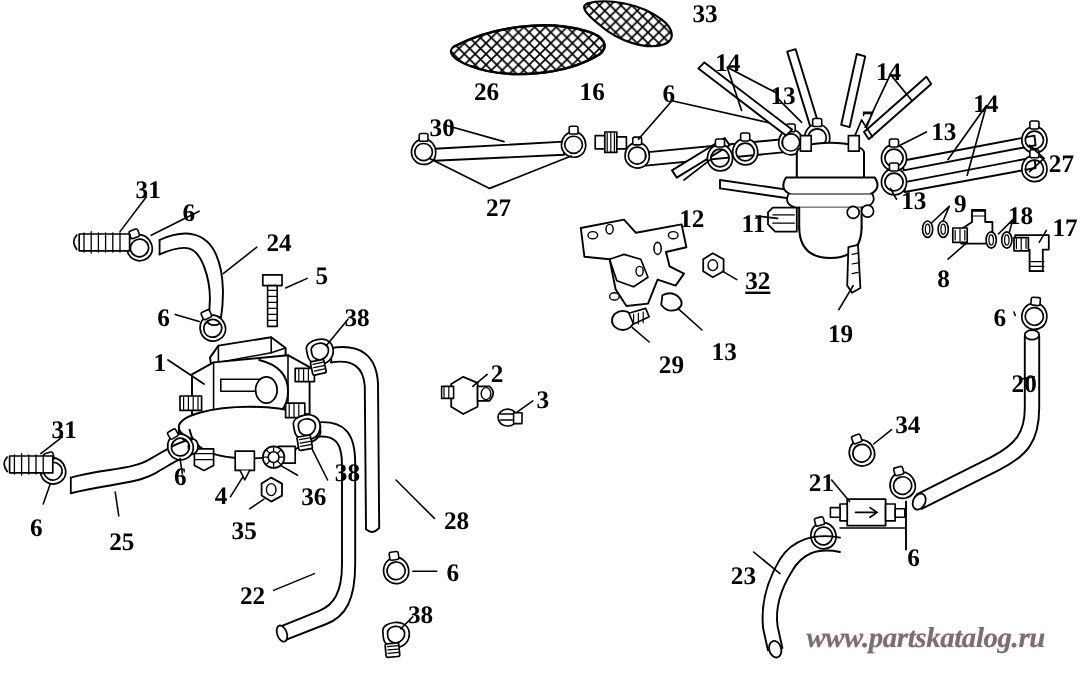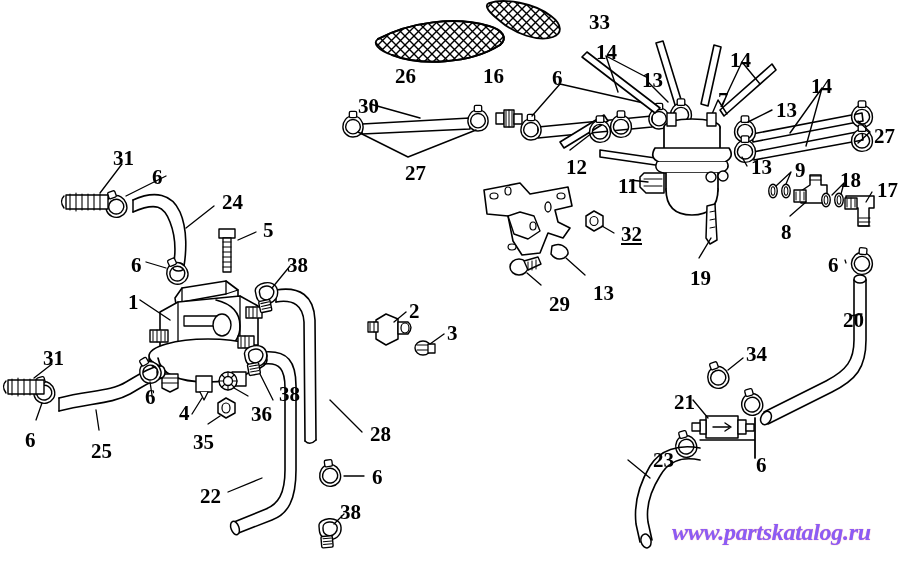--- a/index.html
+++ b/index.html
@@ -6,21 +6,21 @@
   html,body{margin:0;padding:0;background:#ffffff;}
   body{width:900px;height:563px;overflow:hidden;
        font-family:"Liberation Serif",serif;}
   #stage{position:relative;width:900px;height:563px;background:#fff;}
   #stage svg{position:absolute;left:0;top:0;}
   .lbl{position:absolute;font-family:"Liberation Serif",serif;
        font-weight:bold;font-size:21px;color:#000;line-height:1;
        white-space:nowrap;}
   #watermark{position:absolute;left:672px;top:519px;
        font-family:"Liberation Serif",serif;font-style:italic;
-       font-weight:bold;font-size:24px;color:#8b5cf6;
+       font-weight:bold;font-size:24px;color:#737373;
        letter-spacing:-0.3px;white-space:nowrap;
        text-shadow:0 0 1px rgba(244,51,74,.6);}
 </style>
 </head>
 <body>
 
 <div id="stage">
 
 <svg width="900" height="563" viewBox="0 0 900 563">
   <defs>
@@ -412,35 +412,35 @@
   <g>
     <path d="M700,448 C678,444 660,450 650,466 C638,486 634,506 636,524 L640,542" fill="none" stroke-width="1.6"></path>
     <path d="M700,460 C680,456 668,462 660,476 C650,492 646,508 648,522 L652,540" fill="none" stroke-width="1.6"></path>
     <ellipse cx="646" cy="541" rx="7" ry="5" fill="#fff" stroke-width="1.5" transform="rotate(75 646 541)"></ellipse>
   </g>
   <path d="M628,460 L650,478" stroke-width="1.3"></path>
 
   </g>
 </svg>
 
-<div class="lbl" style="left:577px;top:12px;margin-left:12px;">33</div>
+<div class="lbl" style="left:577px;top:1px;">33</div>
 <div class="lbl" style="left:395px;top:66px;">26</div>
 <div class="lbl" style="left:483px;top:66px;">16</div>
 <div class="lbl" style="left:552px;top:68px;">6</div>
 <div class="lbl" style="left:596px;top:42px;">14</div>
 <div class="lbl" style="left:642px;top:70px;">13</div>
 <div class="lbl" style="left:730px;top:50px;">14</div>
 <div class="lbl" style="left:811px;top:76px;">14</div>
 <div class="lbl" style="left:358px;top:96px;">30</div>
 <div class="lbl" style="left:718px;top:90px;">7</div>
 <div class="lbl" style="left:776px;top:100px;">13</div>
 <div class="lbl" style="left:874px;top:126px;">27</div>
 <div class="lbl" style="left:152px;top:167px;">6</div>
 <div class="lbl" style="left:113px;top:148px;">31</div>
-<div class="lbl" style="left:566px;top:157px;">12</div>
+<div class="lbl" style="left:566px;top:172px;">12</div>
 <div class="lbl" style="left:751px;top:157px;">13</div>
 <div class="lbl" style="left:405px;top:163px;">27</div>
 <div class="lbl" style="left:795px;top:160px;">9</div>
 <div class="lbl" style="left:840px;top:170px;">18</div>
 <div class="lbl" style="left:618px;top:176px;">11</div>
 <div class="lbl" style="left:877px;top:180px;">17</div>
 <div class="lbl" style="left:203px;top:192px;margin-left:19px;">24</div>
 <div class="lbl" style="left:263px;top:220px;">5</div>
 <div class="lbl" style="left:781px;top:222px;">8</div>
 <div class="lbl" style="left:621px;top:224px;text-decoration:underline;">32</div>
@@ -458,21 +458,21 @@
 <div class="lbl" style="left:43px;top:348px;">31</div>
 <div class="lbl" style="left:279px;top:384px;">38</div>
 <div class="lbl" style="left:674px;top:392px;">21</div>
 <div class="lbl" style="left:179px;top:403px;">4</div>
 <div class="lbl" style="left:251px;top:404px;">36</div>
 <div class="lbl" style="left:145px;top:387px;">6</div>
 <div class="lbl" style="left:25px;top:430px;">6</div>
 <div class="lbl" style="left:91px;top:441px;">25</div>
 <div class="lbl" style="left:193px;top:432px;">35</div>
 <div class="lbl" style="left:370px;top:424px;">28</div>
-<div class="lbl" style="left:609px;top:450px;margin-left:44px;">23</div>
+<div class="lbl" style="left:609px;top:470px;">23</div>
 <div class="lbl" style="left:372px;top:467px;">6</div>
 <div class="lbl" style="left:756px;top:455px;">6</div>
 <div class="lbl" style="left:200px;top:486px;">22</div>
 <div class="lbl" style="left:340px;top:502px;">38</div>
 
 <div id="watermark">www.partskatalog.ru</div>
 
 </div>
 
 </body></html>

